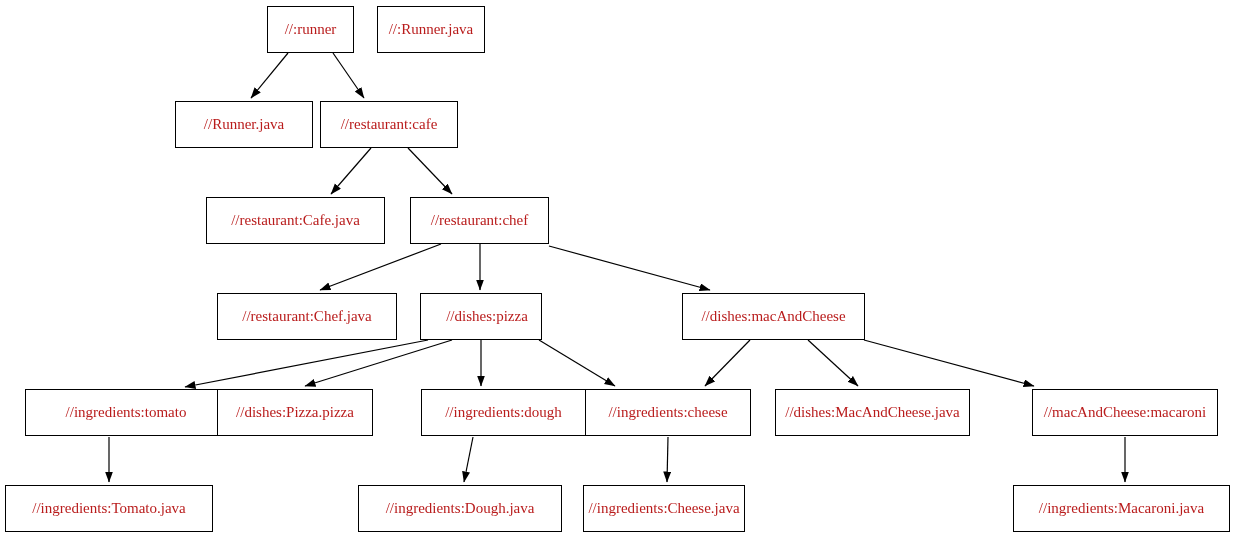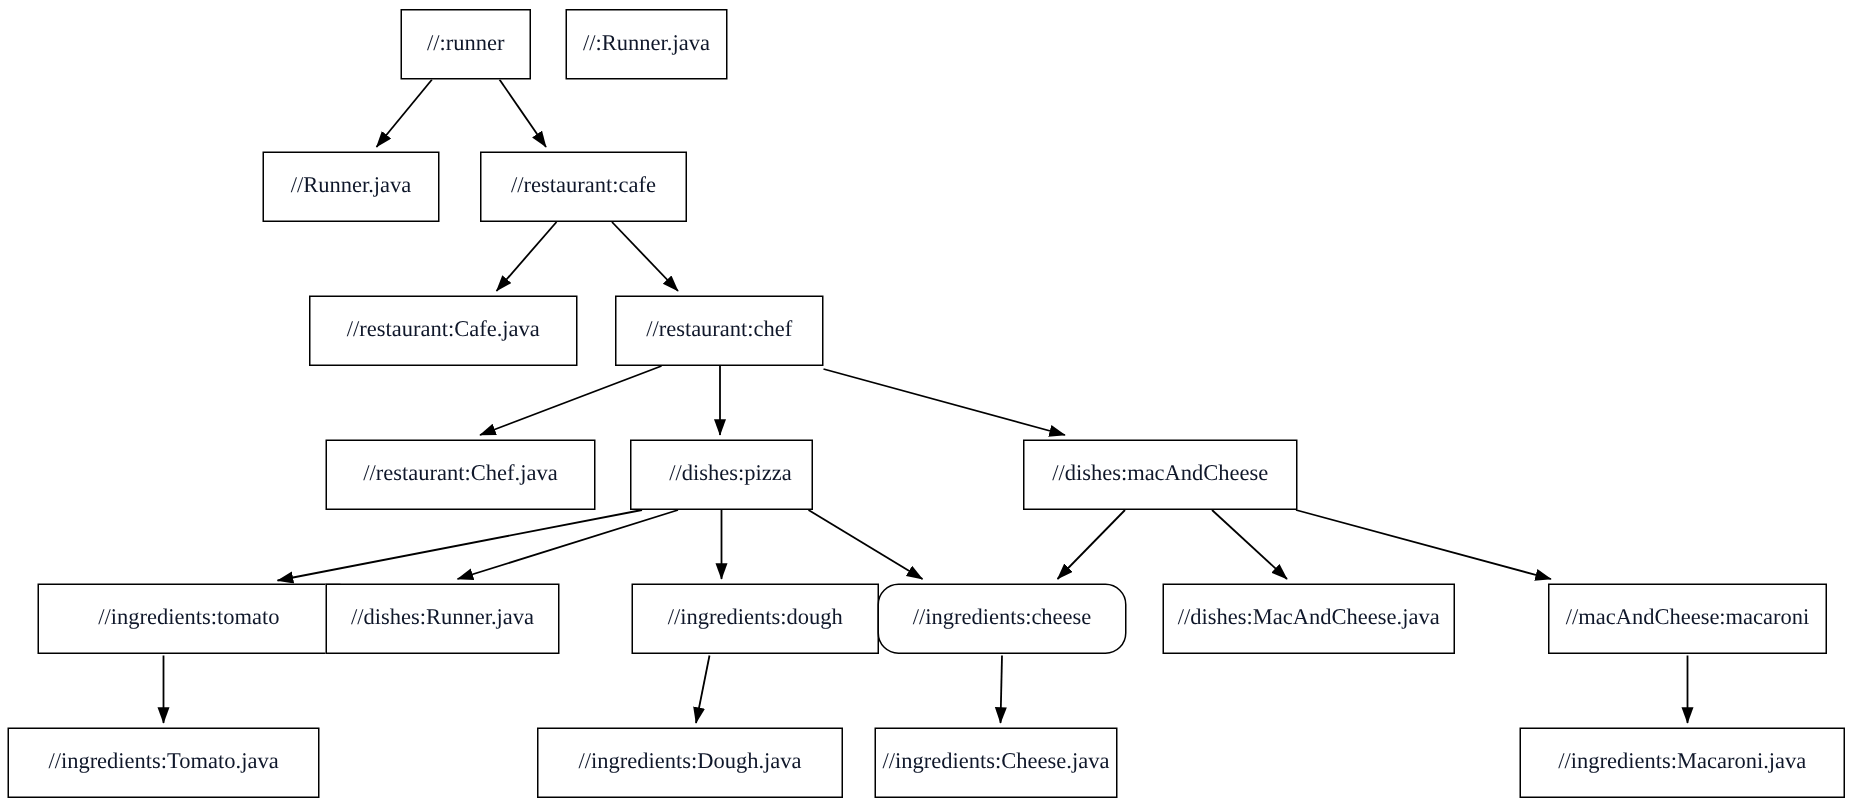--- a/index.html
+++ b/index.html
@@ -25,21 +25,21 @@
   .edges-layer line {
     stroke: #000000;
     stroke-width: 1.2;
   }
   .node {
     position: absolute;
     height: 47px;
     box-sizing: border-box;
     background: #ffffff;
     border: 1.2px solid #000000;
-    color: #0f172a;
+    color: #b91c1c;
     font-size: 15px;
     line-height: 1;
     display: flex;
     align-items: center;
     justify-content: center;
     white-space: nowrap;
   }
 </style>
 </head>
 <body>
@@ -68,34 +68,34 @@
     <line x1="864" y1="340" x2="1034" y2="386" marker-end="url(#arrow)"></line>
     <line x1="109" y1="437" x2="109" y2="482" marker-end="url(#arrow)"></line>
     <line x1="473" y1="437" x2="464" y2="482" marker-end="url(#arrow)"></line>
     <line x1="668" y1="437" x2="667" y2="482" marker-end="url(#arrow)"></line>
     <line x1="1125" y1="437" x2="1125" y2="482" marker-end="url(#arrow)"></line>
   </svg>
 
   <div class="node" style="left:267px;  top:6px;   width:87px;">//:runner</div>
   <div class="node" style="left:377px;  top:6px;   width:108px;">//:Runner.java</div>
 
-  <div class="node" style="left:175px;  top:101px; width:118px;">//Runner.java</div>
+  <div class="node" style="left:175px;  top:101px; width:138px;">//Runner.java</div>
   <div class="node" style="left:320px;  top:101px; width:138px;font-family:Liberation Serif, serif;">//restaurant:cafe</div>
 
   <div class="node" style="left:206px;  top:197px; width:179px;">//restaurant:Cafe.java</div>
   <div class="node" style="left:410px;  top:197px; width:139px;">//restaurant:chef</div>
 
   <div class="node" style="left:217px;  top:293px; width:180px;">//restaurant:Chef.java</div>
   <div class="node" style="left:420px;  top:293px; width:122px;padding-left:12px;">//dishes:pizza</div>
   <div class="node" style="left:682px;  top:293px; width:183px;">//dishes:macAndCheese</div>
 
   <div class="node" style="left:25px;   top:389px; width:202px;">//ingredients:tomato</div>
-  <div class="node" style="left:217px;  top:389px; width:156px;">//dishes:Runner.java</div>
+  <div class="node" style="left:217px;  top:389px; width:156px;">//dishes:Pizza.pizza</div>
   <div class="node" style="left:398px;  top:389px; width:165px;margin-left:23px;">//ingredients:dough</div>
-  <div class="node" style="left:585px;  top:389px; width:166px;border-radius:14px;">//ingredients:cheese</div>
+  <div class="node" style="left:585px;  top:389px; width:166px;">//ingredients:cheese</div>
   <div class="node" style="left:775px;  top:389px; width:195px;">//dishes:MacAndCheese.java</div>
   <div class="node" style="left:1032px; top:389px; width:186px;">//macAndCheese:macaroni</div>
 
   <div class="node" style="left:5px;    top:485px; width:208px;">//ingredients:Tomato.java</div>
   <div class="node" style="left:358px;  top:485px; width:204px;">//ingredients:Dough.java</div>
   <div class="node" style="left:583px;  top:485px; width:162px;">//ingredients:Cheese.java</div>
   <div class="node" style="left:1013px; top:485px; width:217px;">//ingredients:Macaroni.java</div>
 
 </div>
 

